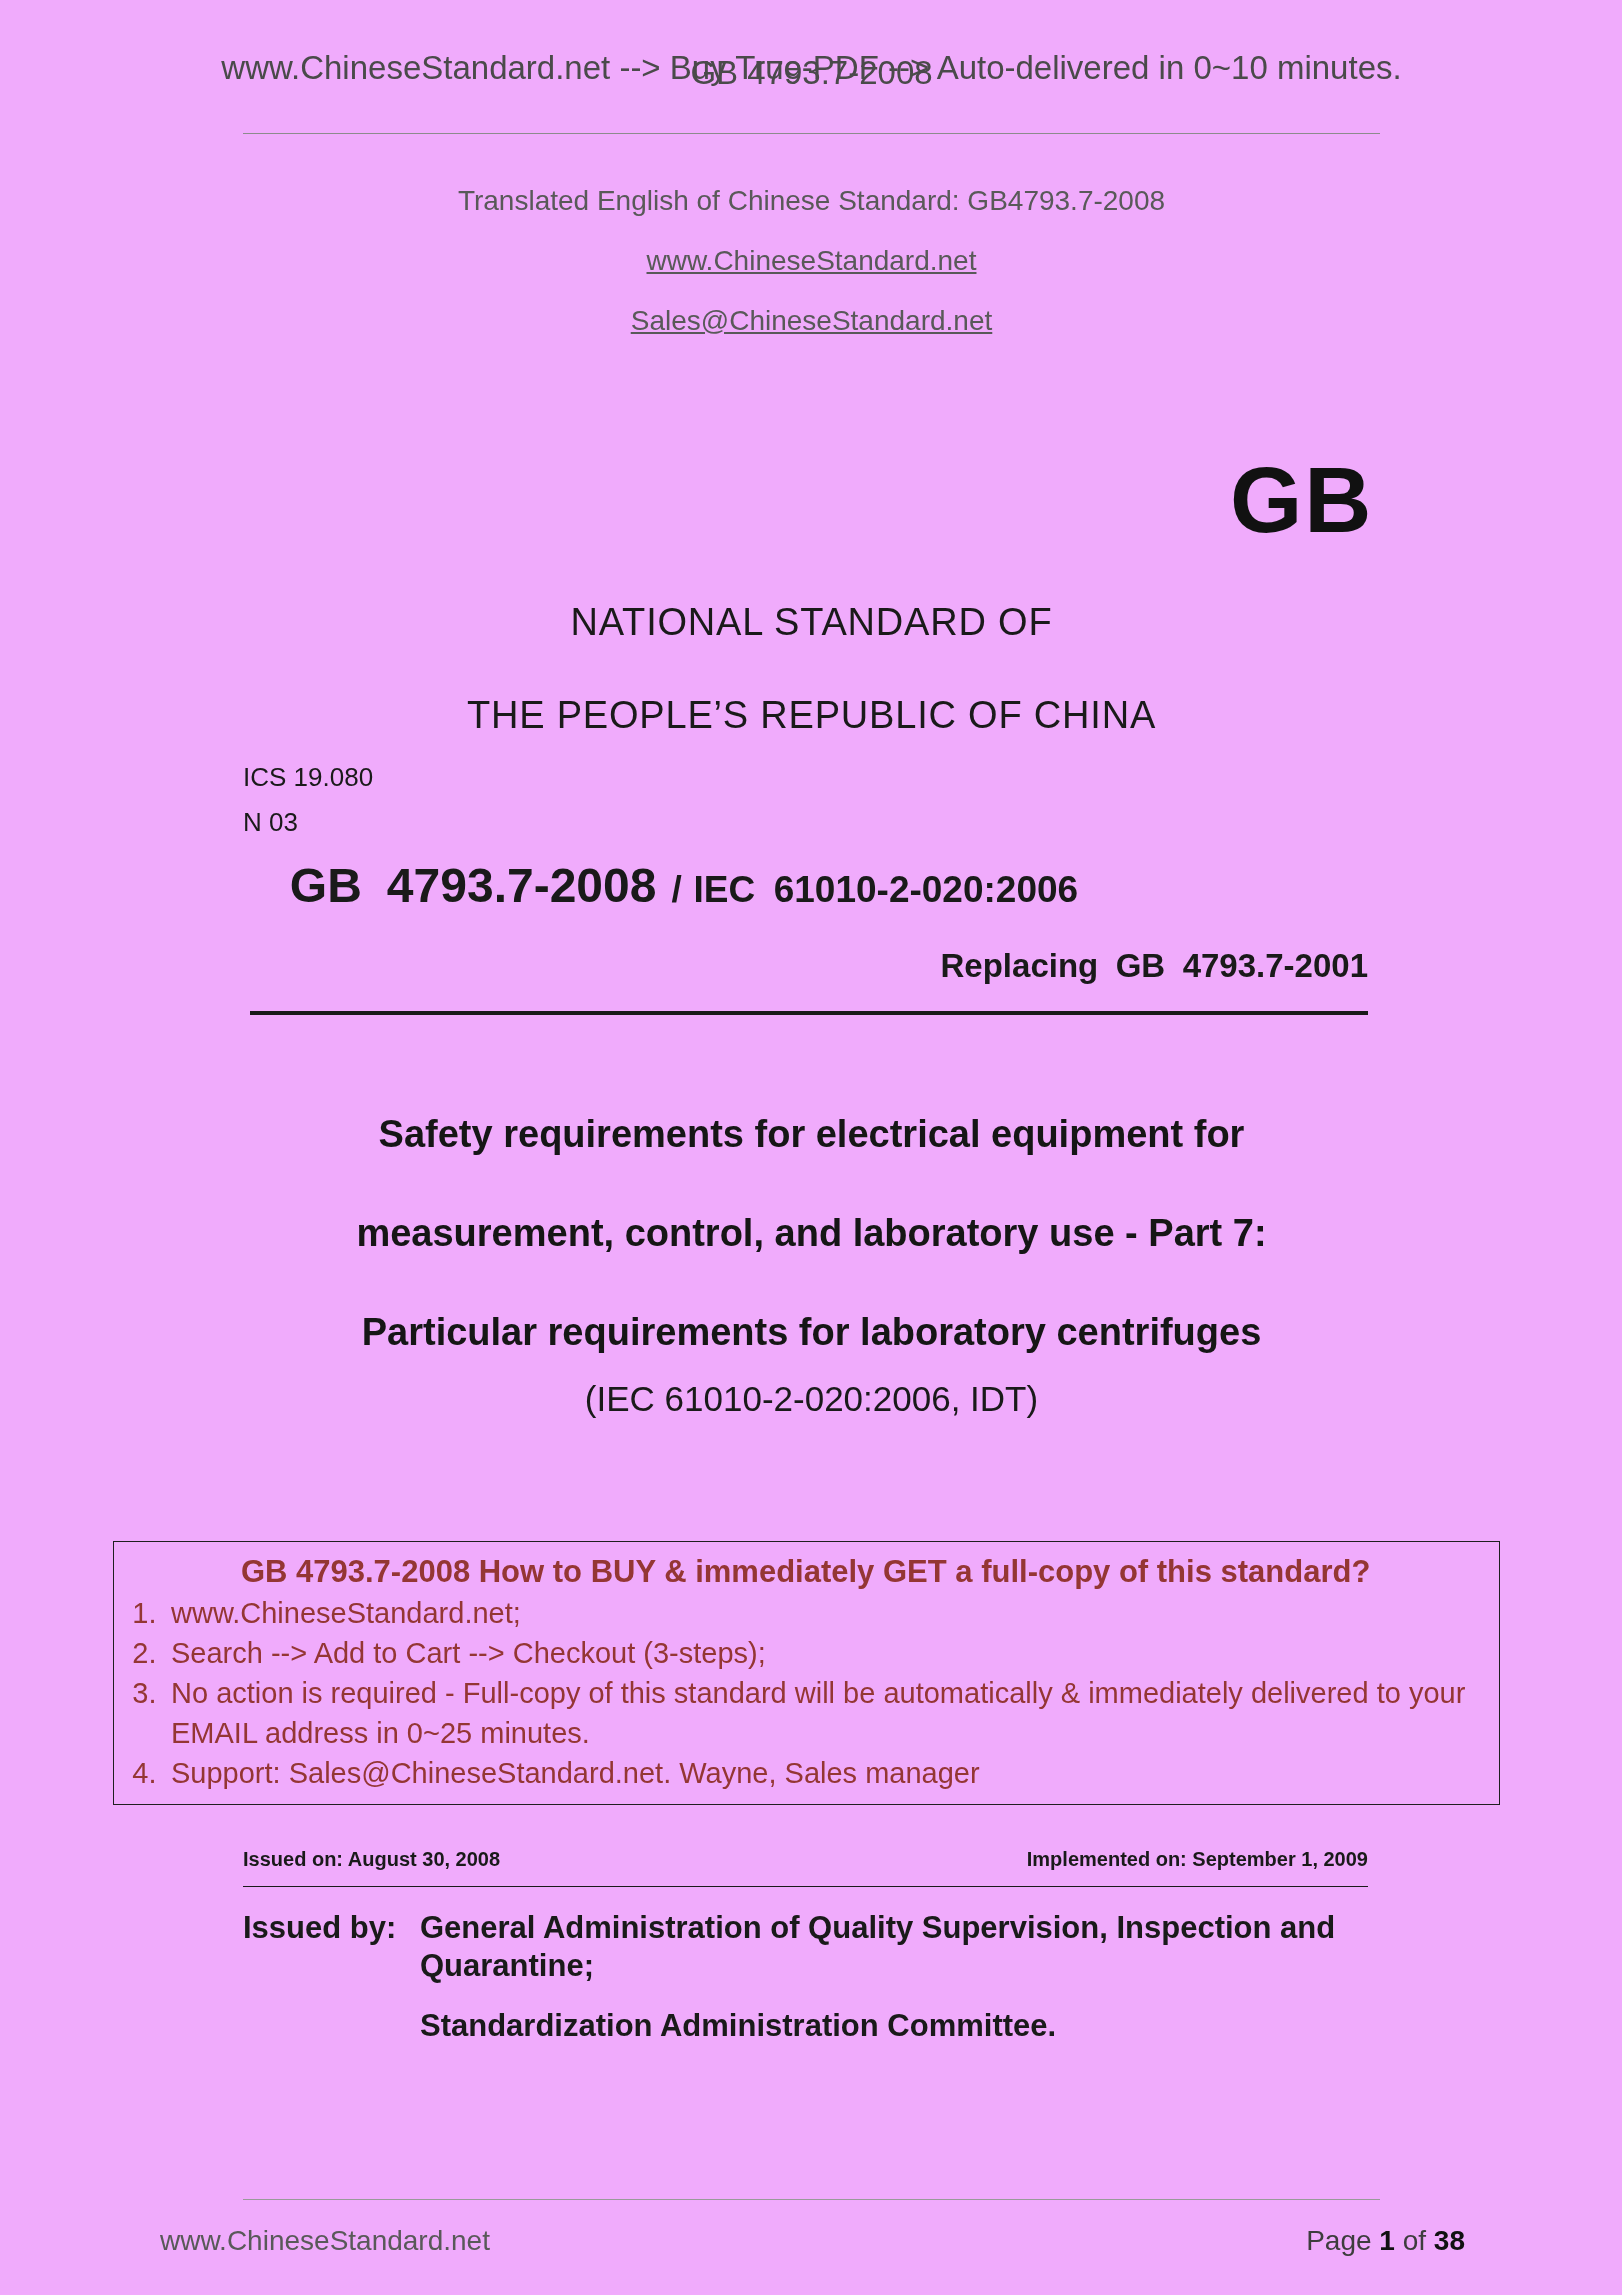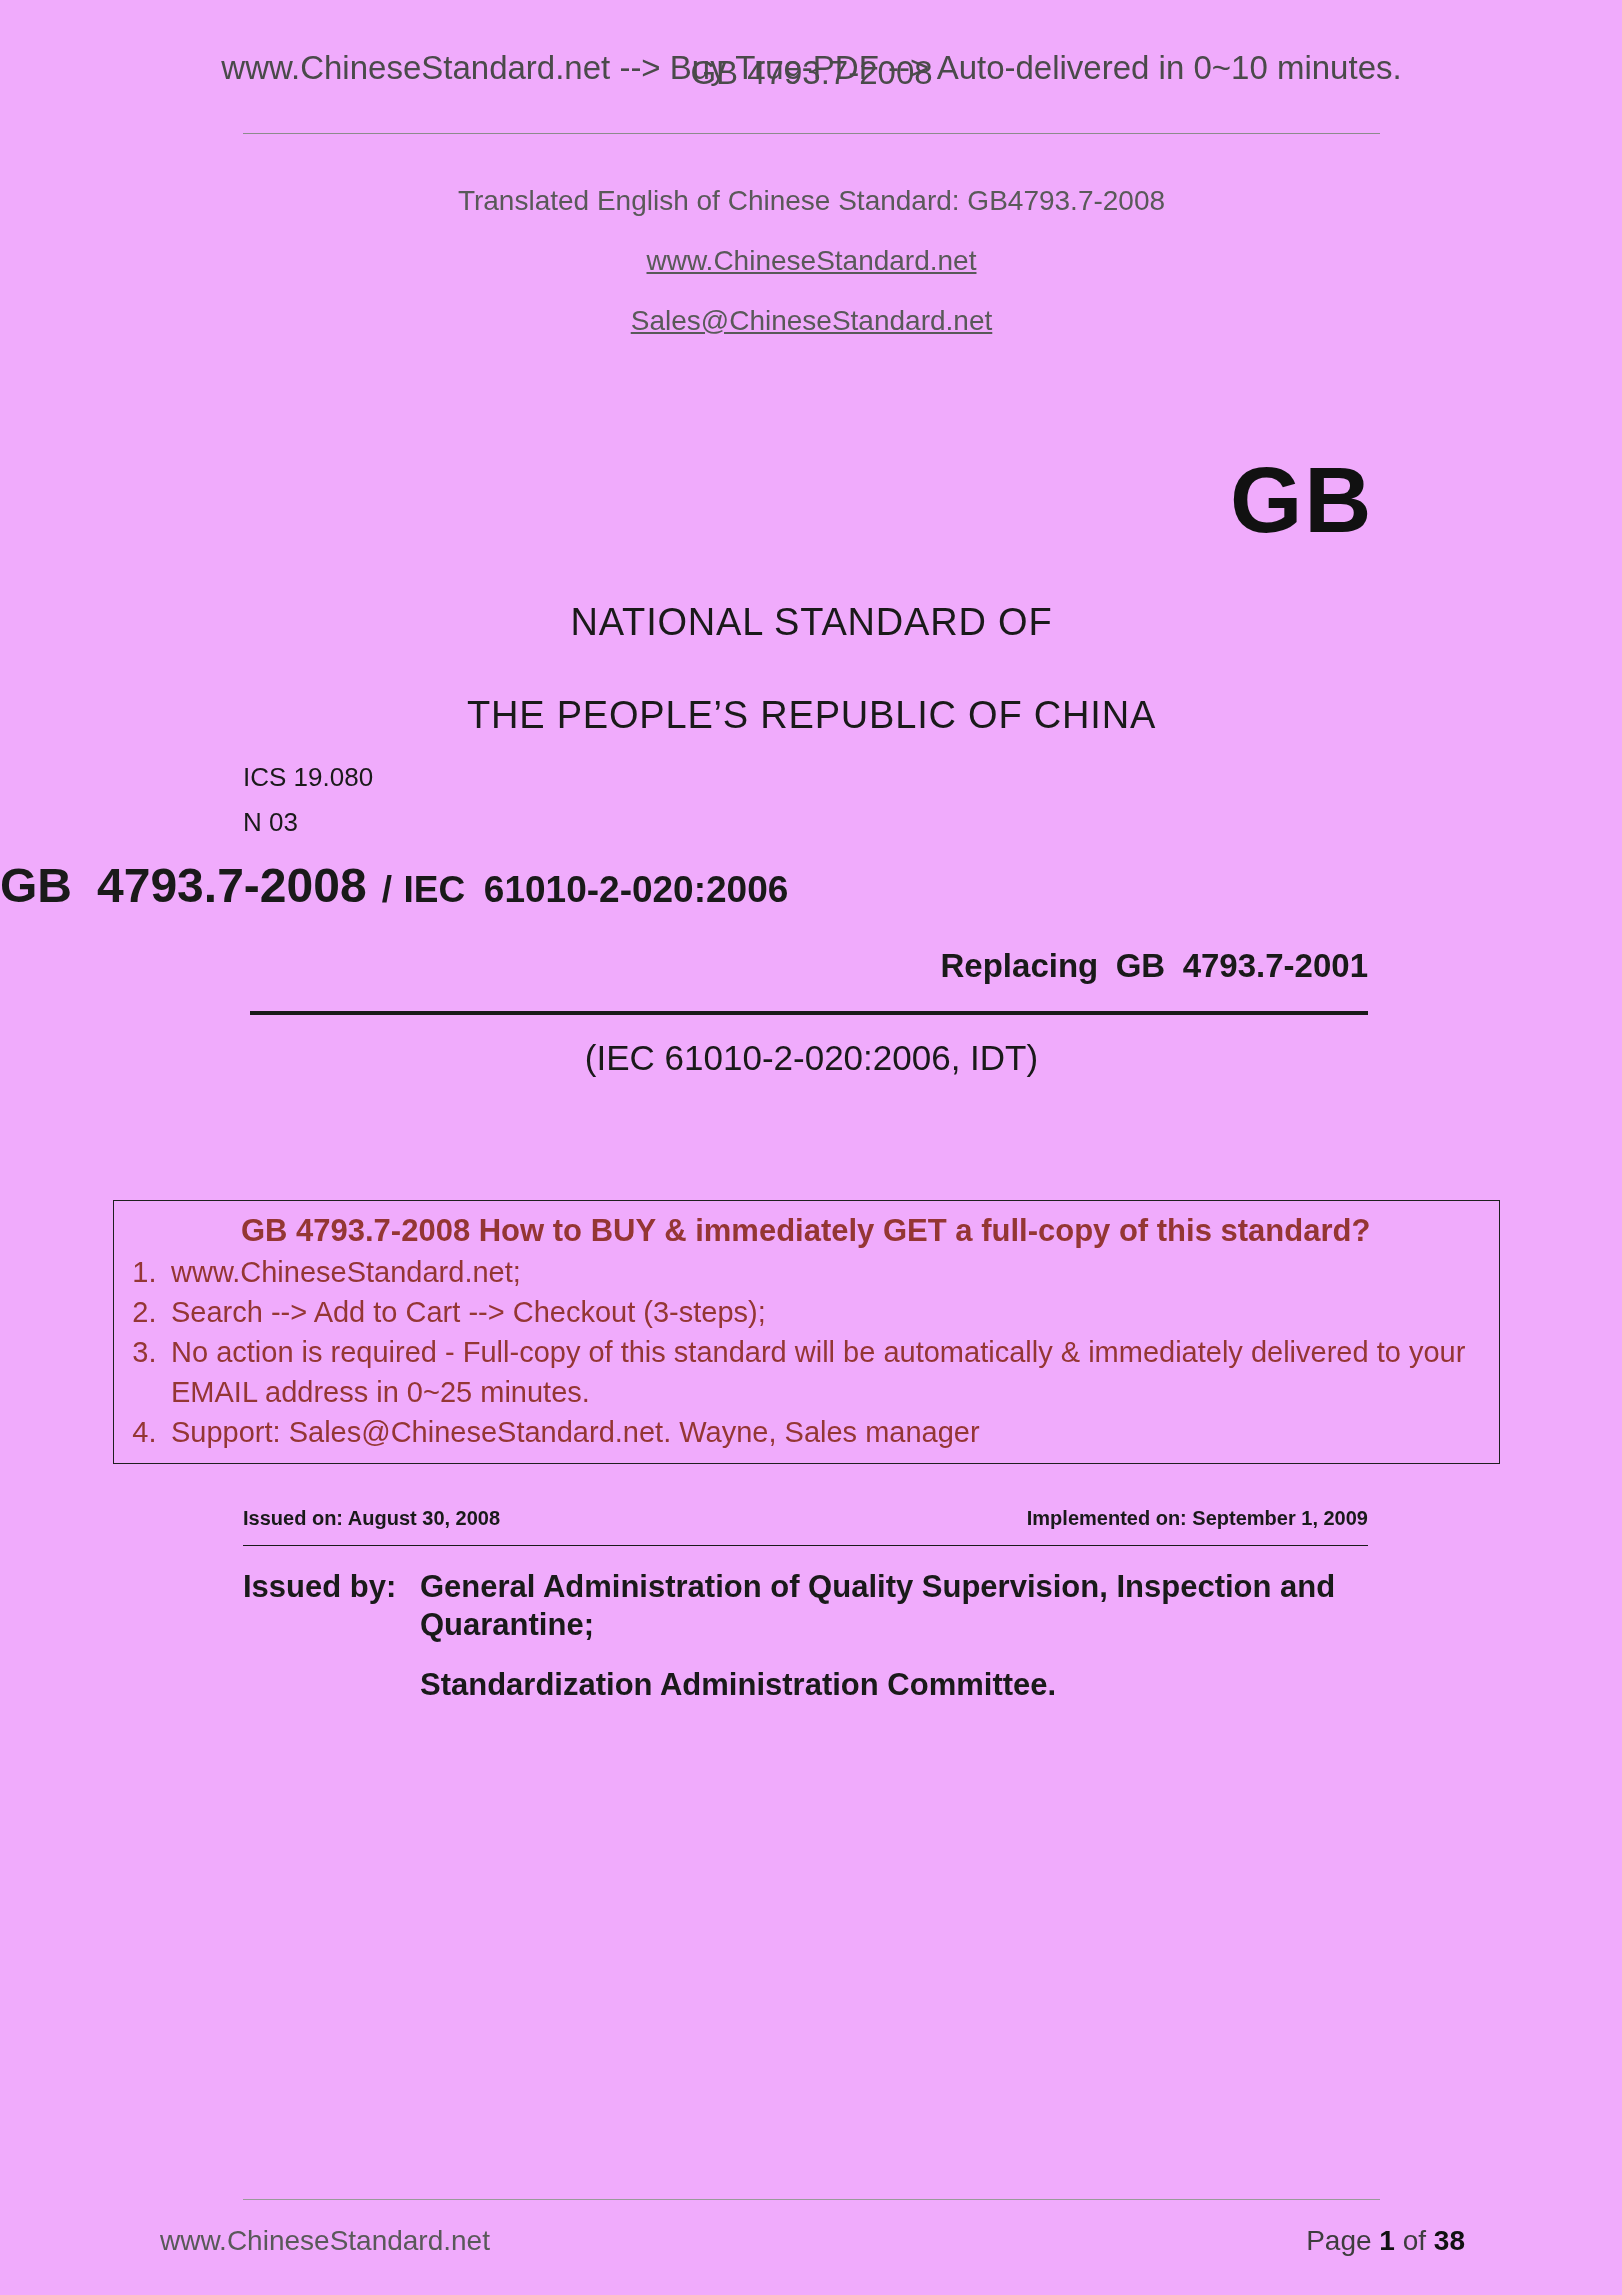--- a/index.html
+++ b/index.html
@@ -36,21 +36,21 @@
   }
 
   .national { text-align: center; font-size: 38px; letter-spacing: 0.8px; line-height: 45px; color: #1a1a1a; }
   .national.l1 { margin-top: 53px; }
   .national.l2 { margin-top: 48px; }
 
   .ics { margin-left: 243px; font-size: 26px; line-height: 32px; color: #1a1a1a; }
   .ics.first { margin-top: 23px; }
   .ics.ncode { margin-top: 13.3px; }
 
-  .std-line { margin-top: 20px; padding-right: 255px; text-align: left; font-weight: bold; white-space: nowrap; }
+  .std-line { margin-top: 20px; padding-right: 255px; text-align: center; font-weight: bold; white-space: nowrap; }
   .std-number { font-size: 48px; word-spacing: 11.7px; }
   .std-sep { font-size: 37px; margin: 0 11.7px 0 15px; }
   .std-iec { font-size: 37px; word-spacing: 8.3px; }
 
   .replacing { margin-top: 33px; padding-right: 255px; text-align: right; font-weight: bold; font-size: 33px; line-height: 40px; word-spacing: 8.3px; }
 
   .thick-rule { margin: 25px 255px 0 250px; border: none; border-top: 4.2px solid #1a1a1a; height: 0; }
 
   .doc-title { margin-top: 96px; text-align: center; font-weight: bold; font-size: 38px; color: #161616; }
   .title-line { line-height: 47px; }
@@ -119,20 +119,25 @@
   <div class="ics first">ICS 19.080</div>
   <div class="ics ncode">N 03</div>
 
   <div class="std-line">
     <span class="std-number">GB 4793.7-2008</span><span class="std-sep">/</span><span class="std-iec">IEC 61010-2-020:2006</span>
   </div>
   <div class="replacing">Replacing GB 4793.7-2001</div>
 
   <div class="thick-rule"></div>
 
+  <div class="doc-title">
+    <div class="title-line">Safety requirements for electrical equipment for</div>
+    <div class="title-line">measurement, control, and laboratory use - Part 7:</div>
+    <div class="title-line">Particular requirements for laboratory centrifuges</div>
+  </div>
 
   <div class="idt">(IEC 61010-2-020:2006, IDT)</div>
 
   <div class="buy-box">
     <div class="box-title">GB 4793.7-2008 How to BUY &amp; immediately GET a full-copy of this standard?</div>
     <div class="box-item">
       <span class="box-num">1.</span>
       <span class="box-text">www.ChineseStandard.net;</span>
     </div>
     <div class="box-item">

